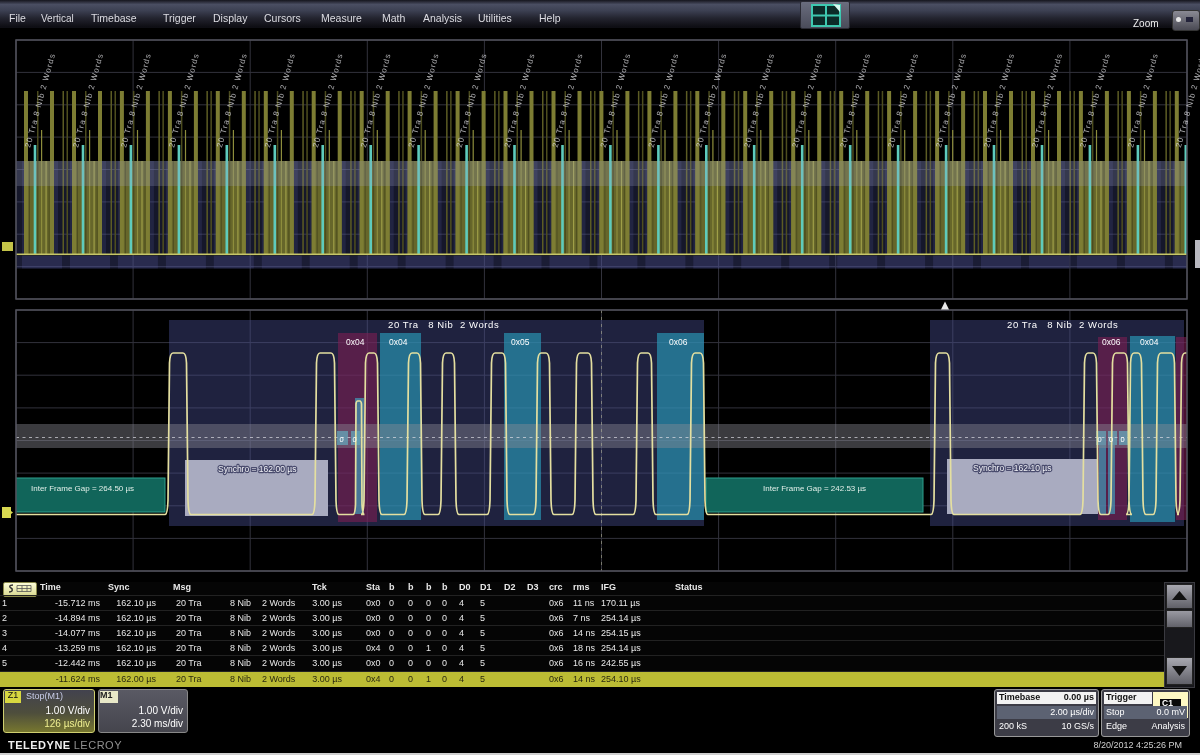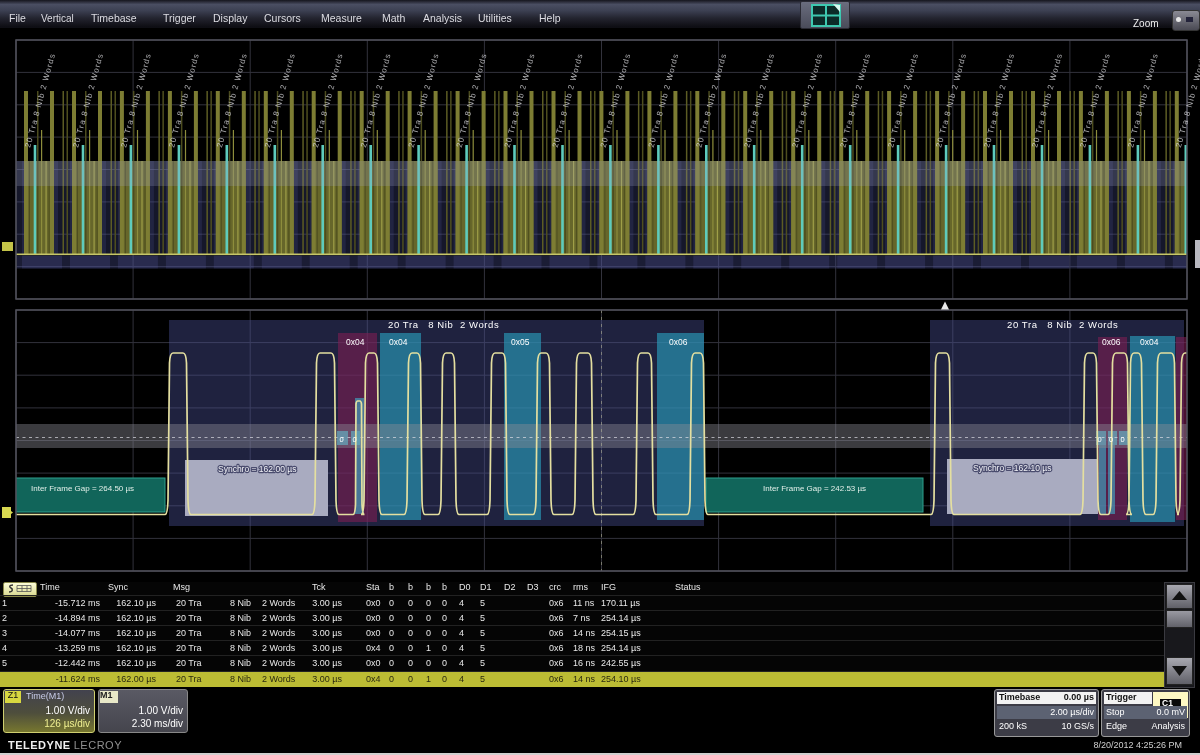--- a/index.html
+++ b/index.html
@@ -168,21 +168,21 @@
         <text x="339.5" y="141.5" font-size="7.5">0</text>
         <text x="352.5" y="141.5" font-size="7.5">0</text>
         <text x="1097.5" y="141.5" font-size="7.5">0</text>
         <text x="1109" y="141.5" font-size="7.5">0</text>
         <text x="1120.5" y="141.5" font-size="7.5">0</text>
       </g>
       <path d="M941,9.5 L949,9.5 L945,1.5 Z" fill="#e8e8e8"></path>
       <path d="M2,207 L11,207 11,211 13,212.5 11,214 11,218 2,218 Z" fill="#d8d850"></path>
     </svg>
 <div style="position:absolute;left:0;top:582px;width:1164px;height:105px;background:#050505;font-size:9px;color:#e8e8e8">
-      <div style="position:absolute;left:0;top:0;width:100%;height:13px;font-weight:normal">
+      <div style="position:absolute;left:0;top:0;width:100%;height:13px;font-weight:bold">
         <span style="position:absolute;left:40px;top:1px">Time</span>
         <span style="position:absolute;left:108px;top:1px">Sync</span>
         <span style="position:absolute;left:173px;top:1px">Msg</span>
         <span style="position:absolute;left:312px;top:1px">Tck</span>
         <span style="position:absolute;left:366px;top:1px">Sta</span>
         <span style="position:absolute;left:389px;top:1px">b</span>
         <span style="position:absolute;left:408px;top:1px">b</span>
         <span style="position:absolute;left:426px;top:1px">b</span>
         <span style="position:absolute;left:442px;top:1px">b</span>
         <span style="position:absolute;left:459px;top:1px">D0</span>
@@ -320,21 +320,21 @@
           <path d="M12.5,6 L20,15 L5,15 Z" fill="#111"></path>
         </svg></div>
 <div style="position:absolute;left:1px;top:27px;width:25px;height:16px;background:linear-gradient(#9a9aa2,#62626a);border:1px solid #222"></div>
 <div style="position:absolute;left:1px;top:74px;width:25px;height:26px;background:linear-gradient(#a8a8b0,#606068);border:1px solid #222">
 <svg width="25" height="26">
           <path d="M12.5,18 L20,8 L5,8 Z" fill="#111"></path>
         </svg></div>
 </div>
 <div style="position:absolute;left:3px;top:689px;width:90px;height:42px;border:1px solid #cfcf70;border-radius:3px;background:linear-gradient(#42424e,#4e4e3c 55%,#77772f);color:#fff">
 <span style="position:absolute;left:1px;top:1px;width:16px;height:12px;background:#d8d840;color:#111;font-size:9px;font-weight:normal;text-align:center">Z1</span>
-<span style="position:absolute;left:22px;top:2px;font-size:9px;color:#c8cce8">Time(M1)</span>
+<span style="position:absolute;left:22px;top:2px;font-size:9px;color:#c8cce8">Stop(M1)</span>
 <span style="position:absolute;right:4px;top:15px;font-size:10px">1.00 V/div</span>
 <span style="position:absolute;right:4px;top:28px;font-size:10px;color:#f0f090">126 µs/div</span>
 </div>
     <div style="position:absolute;left:98px;top:689px;width:88px;height:42px;border:1px solid #888;border-radius:3px;background:linear-gradient(#5a5a64,#45454d);color:#fff">
 <span style="position:absolute;left:1px;top:1px;width:18px;height:12px;background:#e8e8c8;color:#222;font-size:9px;font-weight:bold;text-align:left">M1</span>
 <span style="position:absolute;right:4px;top:15px;font-size:10px">1.00 V/div</span>
 <span style="position:absolute;right:4px;top:28px;font-size:10px">2.30 ms/div</span>
 </div>
     <div style="position:absolute;left:994px;top:689px;width:103px;height:46px;border:1px solid #999;border-radius:3px;background:#3c3c46;color:#fff;font-size:9px">
 <div style="position:absolute;left:2px;top:2px;right:2px;height:12px;background:#f2f2f2;color:#111">

